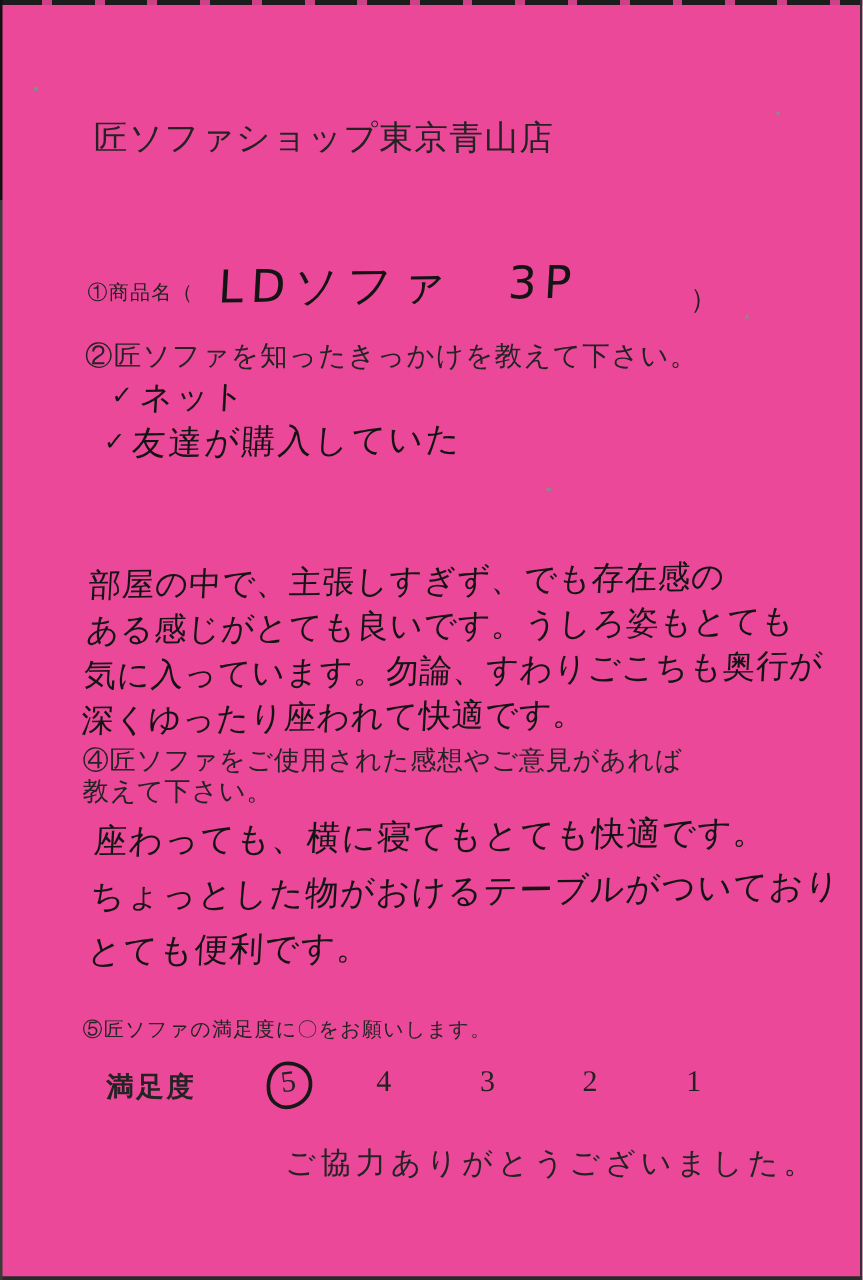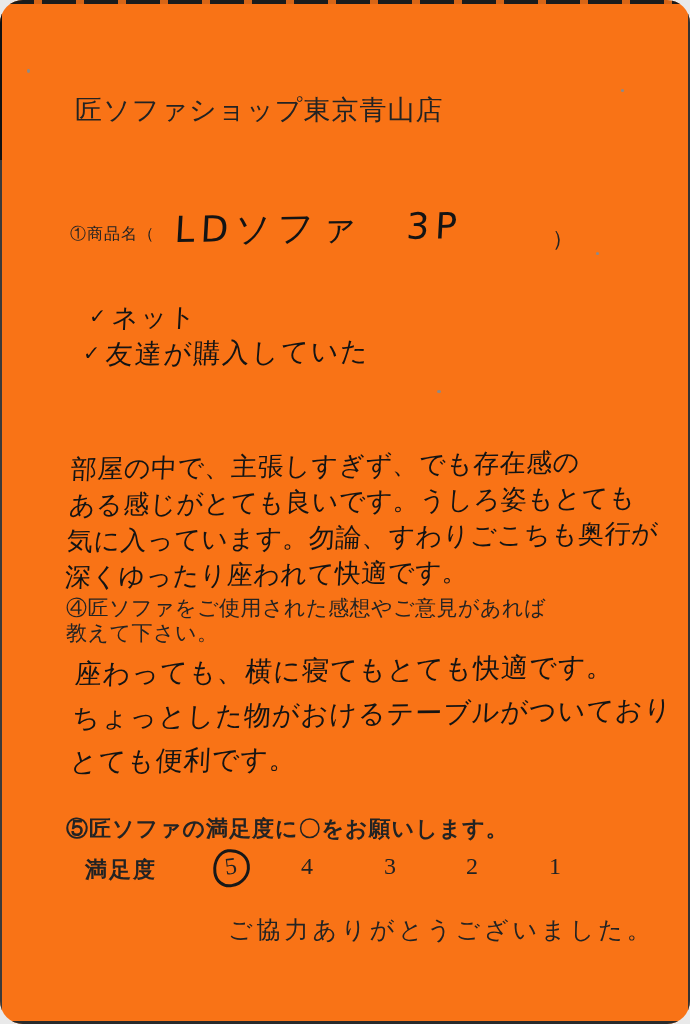--- a/index.html
+++ b/index.html
@@ -4,23 +4,22 @@
 <style>
   * { margin: 0; padding: 0; box-sizing: border-box; }
   html, body { background: #e9e9e9; }
   body { font-family: "Liberation Serif", "DejaVu Serif", serif; }
 
   .scan {
     position: relative;
     width: 690px;
     height: 1024px;
     margin: 0 auto;
-    background: #f97316;
+    background: #ec4899;
     overflow: hidden;
-    border-radius: 23px;
   }
 
   
   .edge-top {
     position: absolute; top: 0; left: 0; width: 100%; height: 4px;
     background: repeating-linear-gradient(90deg, #1c1c1c 0 34px, rgba(28,28,28,0.15) 34px 42px);
   }
   .edge-bottom {
     position: absolute; bottom: 0; left: 0; width: 100%; height: 3px;
     background: #2a2a2a;
@@ -57,21 +56,21 @@
   .q2-ans1   { left: 90px; top: 301px; font-size: 26px; letter-spacing: 2px; }
   .q2-ans2   { left: 84px; top: 337px; font-size: 27px; letter-spacing: 2px; }
   .check-mark { font-size: 20px; margin-right: 4px; vertical-align: 4px; }
 
   .q3-prompt { left: 66px; top: 396px; font-size: 21px; line-height: 25px; letter-spacing: 0.5px; }
   .q3-answer { left: 72px; top: 451px; font-size: 26px; line-height: 36px; letter-spacing: 0.5px; }
 
   .q4-prompt { left: 66px; top: 596px; font-size: 21px; line-height: 25px; letter-spacing: 0.5px; }
   .q4-answer { left: 76px; top: 652px; font-size: 27px; line-height: 44px; letter-spacing: 1px; }
 
-  .q5-prompt { left: 66px; top: 814px; font-size: 22px; letter-spacing: 1px; font-weight: bold; }
+  .q5-prompt { left: 66px; top: 814px; font-size: 16px; letter-spacing: 1px; }
 
   .rating-label { left: 85px;  top: 855px; font-size: 22px; letter-spacing: 2px; font-weight: bold; }
   .rating-num   { position: absolute; top: 853px; font-size: 24px; color: #232323; }
   .num-5 { left: 213px; top: 849px; }
   .num-4 { left: 301px; }
   .num-3 { left: 384px; }
   .num-2 { left: 466px; }
   .num-1 { left: 549px; }
   .circled {
     display: inline-block;
@@ -96,20 +95,21 @@
   <div class="speck" style="left:621px; top:89px; width:3px; height:3px;"></div>
   <div class="speck" style="left:437px; top:390px; width:4px; height:3px;"></div>
   <div class="speck" style="left:596px; top:252px; width:3px; height:3px;"></div>
 
   <div class="print shop-name">匠ソファショップ東京青山店</div>
 
   <div class="print q1-prefix">①商品名（</div>
   <div class="hand q1-answer">LDソファ 3P</div>
   <div class="print q1-suffix">）</div>
 
+  <div class="print q2-prompt">②匠ソファを知ったきっかけを教えて下さい。</div>
   <div class="hand q2-ans1">
     <span class="check-mark">✓</span><span>ネット</span>
   </div>
   <div class="hand q2-ans2">
     <span class="check-mark">✓</span><span>友達が購入していた</span>
   </div>
 
   <div class="hand q3-answer">
     <div>部屋の中で、主張しすぎず、でも存在感の</div>
     <div>ある感じがとても良いです。うしろ姿もとても</div>

